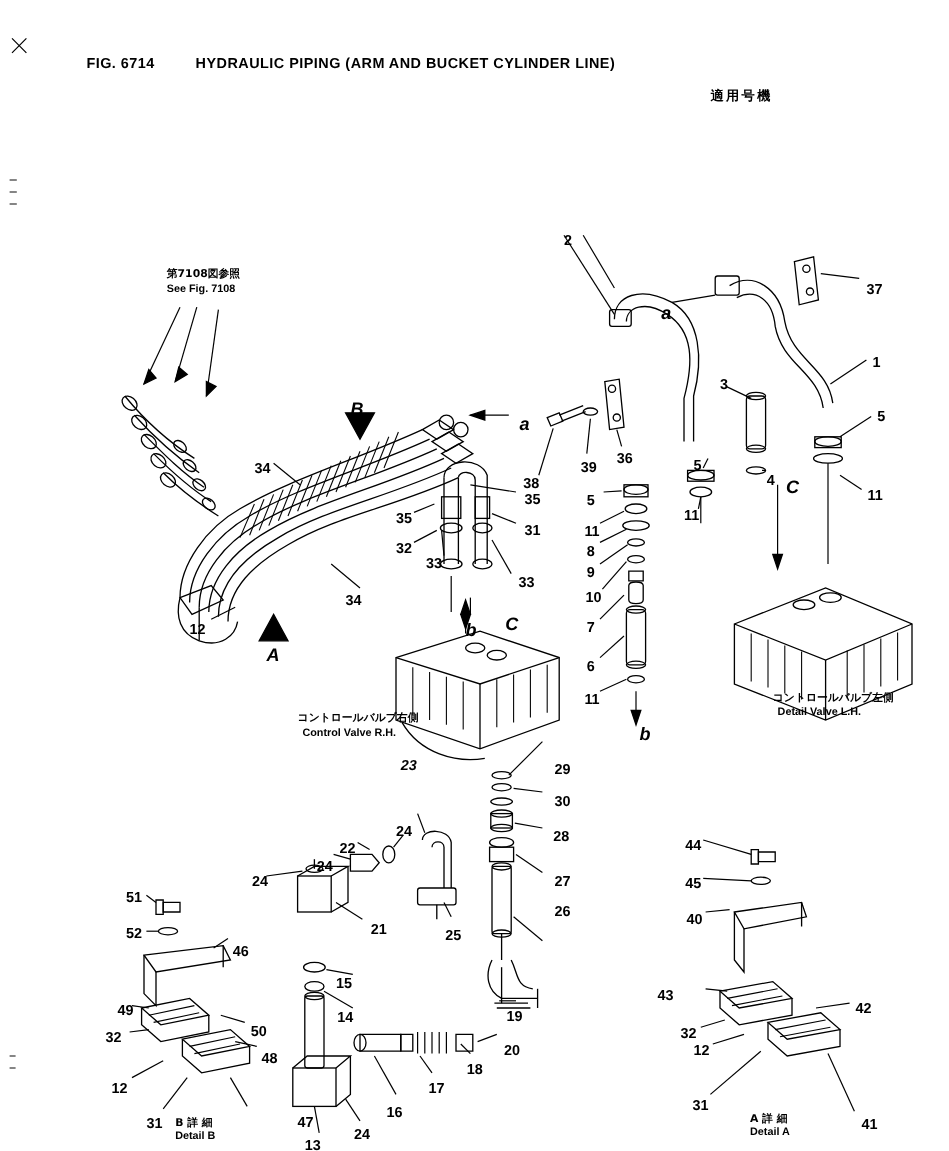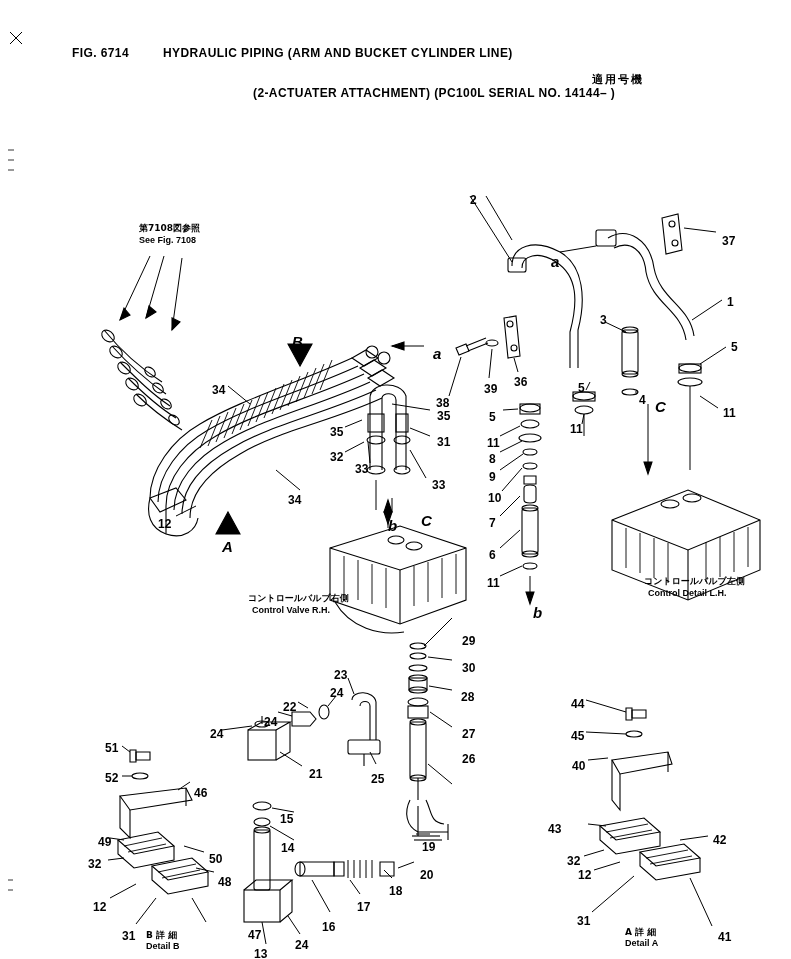--- a/index.html
+++ b/index.html
@@ -13,21 +13,20 @@
   svg{position:absolute;left:0;top:0;}
 </style>
 </head>
 <body>
 
 <div id="sheet">
 
   <div class="t big" style="left:72px;top:46px;">FIG. 6714</div>
   <div class="t big" style="left:163px;top:46px;">HYDRAULIC PIPING (ARM AND BUCKET CYLINDER LINE)</div>
   <div class="t jp" style="left:592px;top:72px;font-size:11px;">適用号機</div>
-  <div class="t big" style="left:253px;top:86px;">(2-ACTUATER ATTACHMENT) (PC100L SERIAL NO. 14144– )</div>
 
   <svg width="791" height="959">
     <g stroke="#000" fill="none" stroke-width="1.1">
 
       <path d="M10,32 L22,44 M22,32 L10,44" stroke-width="1"></path>
       <path d="M8,150 h6 M8,160 h6 M8,170 h6" stroke-width="0.8"></path>
       <path d="M8,880 h5 M8,890 h5" stroke-width="0.8"></path>
 
       <g>
         <path d="M104,330 C122,352 140,368 162,382"></path>
@@ -406,21 +405,21 @@
     </g>
   </svg>
 
   <div class="t" style="left:139px;top:222px;font-size:9px;font-family:'DejaVu Sans',sans-serif;">第7108図参照</div>
   <div class="t" style="left:139px;top:235px;font-size:9px;">See Fig. 7108</div>
 
   <div class="t" style="left:248px;top:592px;font-size:9px;font-family:'DejaVu Sans',sans-serif;">コントロールバルブ右側</div>
   <div class="t" style="left:252px;top:605px;font-size:9px;">Control Valve R.H.</div>
 
   <div class="t" style="left:644px;top:575px;font-size:9px;font-family:'DejaVu Sans',sans-serif;">コントロールバルブ左側</div>
-  <div class="t" style="left:648px;top:588px;font-size:9px;">Control Detail L.H.</div>
+  <div class="t" style="left:648px;top:588px;font-size:9px;">Detail Valve L.H.</div>
 
   <div class="t" style="left:146px;top:929px;font-size:9px;font-family:'DejaVu Sans',sans-serif;">B 詳 細</div>
   <div class="t" style="left:146px;top:941px;font-size:9px;">Detail B</div>
 
   <div class="t" style="left:625px;top:926px;font-size:9px;font-family:'DejaVu Sans',sans-serif;">A 詳 細</div>
   <div class="t" style="left:625px;top:938px;font-size:9px;">Detail A</div>
 
   <div id="section-labels">
       <div class="t lbl" style="left: 222px; top: 538px;">A</div>
       <div class="t lbl" style="left: 292px; top: 333px;">B</div>
@@ -459,21 +458,21 @@
       <div class="t num" style="left: 437px; top: 435px;">31</div>
       <div class="t num" style="left: 330px; top: 450px;">32</div>
       <div class="t num" style="left: 355px; top: 462px;">33</div>
       <div class="t num" style="left: 432px; top: 478px;">33</div>
       <div class="t num" style="left: 158px; top: 517px;">12</div>
       <div class="t num" style="left: 462px; top: 634px;">29</div>
       <div class="t num" style="left: 462px; top: 661px;">30</div>
       <div class="t num" style="left: 461px; top: 690px;">28</div>
       <div class="t num" style="left: 462px; top: 727px;">27</div>
       <div class="t num" style="left: 462px; top: 752px;">26</div>
-      <div class="t num" style="left: 334px; top: 668px;">23</div>
+      <div class="t num" style="left: 334px; top: 631px; font-style: italic;">23</div>
       <div class="t num" style="left: 330px; top: 686px;">24</div>
       <div class="t num" style="left: 283px; top: 700px;">22</div>
       <div class="t num" style="left: 264px; top: 715px;">24</div>
       <div class="t num" style="left: 210px; top: 727px;">24</div>
       <div class="t num" style="left: 309px; top: 767px;">21</div>
       <div class="t num" style="left: 371px; top: 772px;">25</div>
       <div class="t num" style="left: 280px; top: 812px;">15</div>
       <div class="t num" style="left: 281px; top: 841px;">14</div>
       <div class="t num" style="left: 422px; top: 840px;">19</div>
       <div class="t num" style="left: 420px; top: 868px;">20</div>

